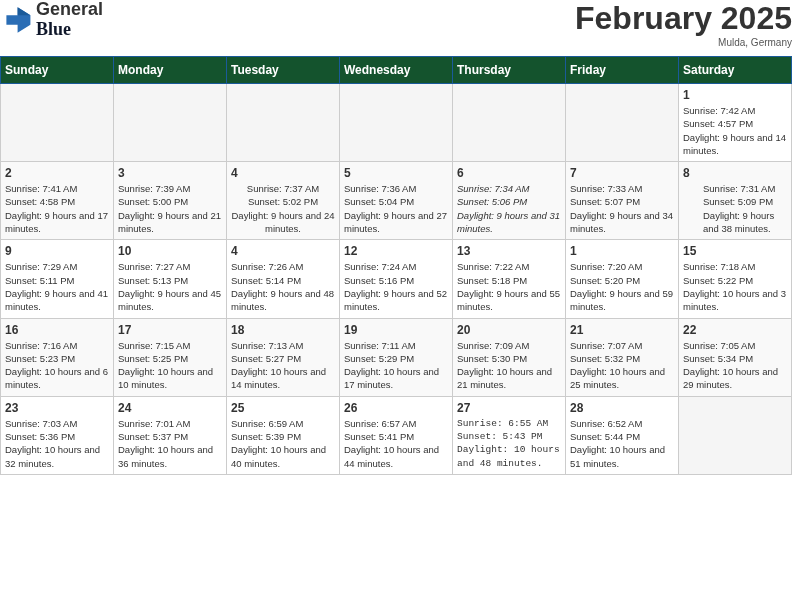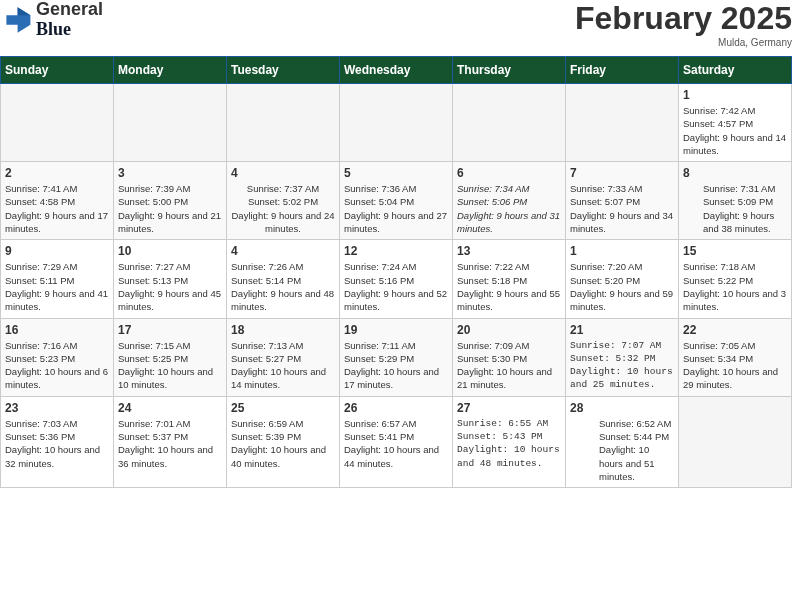--- a/index.html
+++ b/index.html
@@ -253,21 +253,21 @@
 Daylight: 10 hours and 17 minutes.</div>
           </td>
           <td>
             <span class="day-num">20</span>
             <div class="day-info" style="white-space: pre-wrap;">Sunrise: 7:09 AM
 Sunset: 5:30 PM
 Daylight: 10 hours and 21 minutes.</div>
           </td>
           <td>
             <span class="day-num">21</span>
-            <div class="day-info" style="white-space: pre-wrap; font-family: Liberation Mono, monospace;">Sunrise: 7:07 AM
+            <div class="day-info" style="white-space: pre-wrap;">Sunrise: 7:07 AM
 Sunset: 5:32 PM
 Daylight: 10 hours and 25 minutes.</div>
           </td>
           <td>
             <span class="day-num">22</span>
             <div class="day-info" style="white-space: pre-wrap;">Sunrise: 7:05 AM
 Sunset: 5:34 PM
 Daylight: 10 hours and 29 minutes.</div>
           </td>
         </tr>
@@ -297,21 +297,21 @@
 Daylight: 10 hours and 44 minutes.</div>
           </td>
           <td>
             <span class="day-num">27</span>
             <div class="day-info" style="white-space: pre-wrap; font-family: Liberation Mono, monospace;">Sunrise: 6:55 AM
 Sunset: 5:43 PM
 Daylight: 10 hours and 48 minutes.</div>
           </td>
           <td>
             <span class="day-num">28</span>
-            <div class="day-info" style="white-space: pre-wrap; margin-left: 29px;">Sunrise: 6:52 AM
+            <div class="day-info" style="white-space: pre-wrap;">Sunrise: 6:52 AM
 Sunset: 5:44 PM
 Daylight: 10 hours and 51 minutes.</div>
           </td>
           <td class="empty"></td>
         </tr>
       </tbody>
   </table>
 </div>
 
 </body></html>

